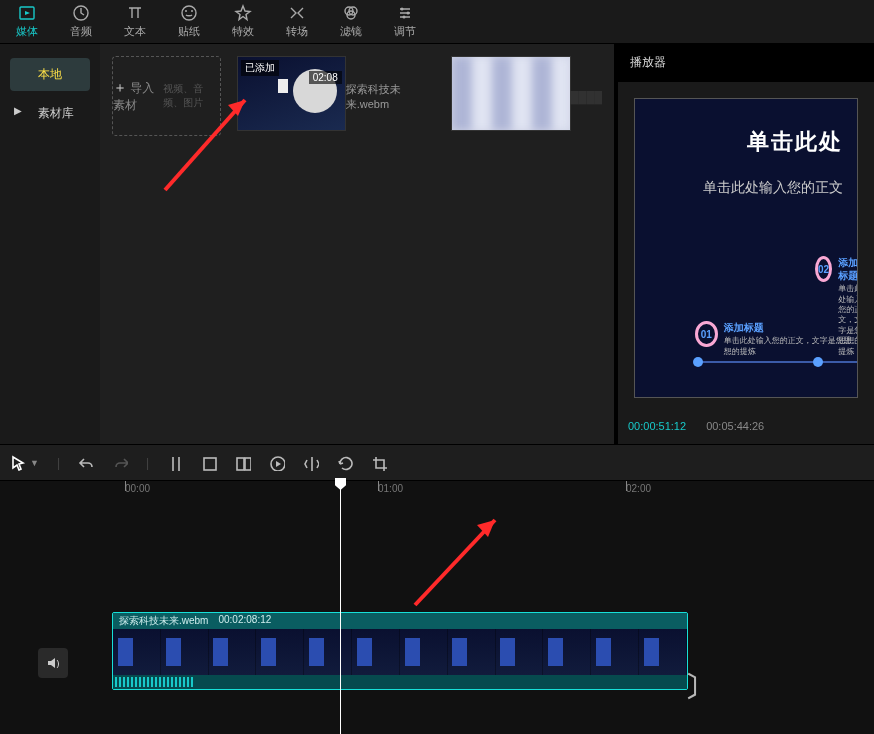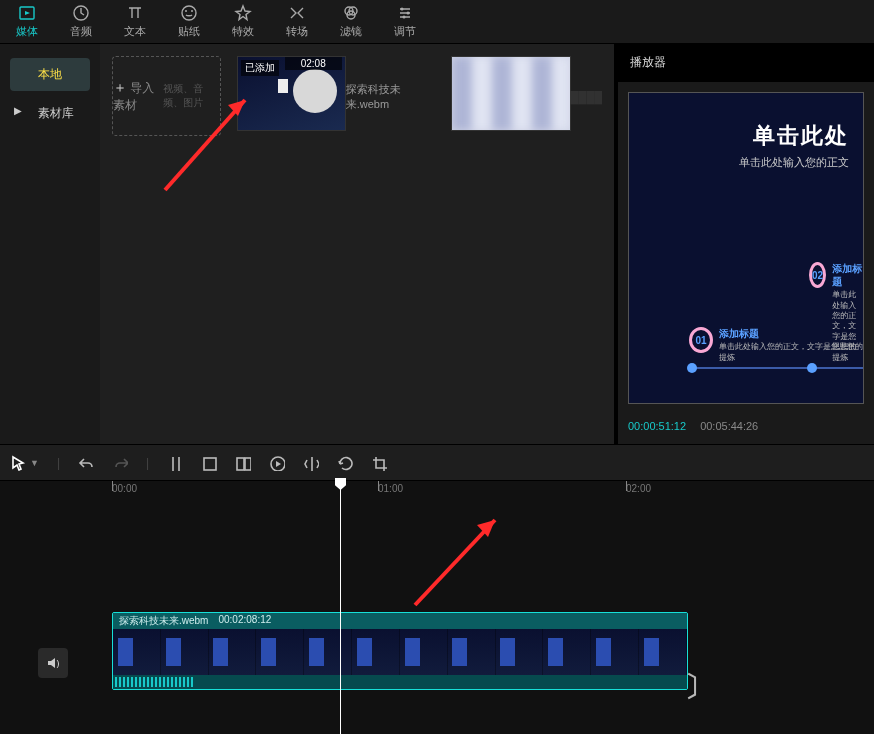--- a/index.html
+++ b/index.html
@@ -93,22 +93,22 @@
   }
   .thumb .astro {
     position:absolute; left:40px; top:22px; width:10px; height:14px;
     background:#eee;
   }
   .thumb .badge-added {
     position:absolute; left:3px; top:3px; background:rgba(0,0,0,.6);
     color:#fff; font-size:10px; padding:1px 4px;
   }
   .thumb .badge-dur {
-    position:absolute; right:3px; top:0; background:rgba(0,0,0,.6);
-    color:#fff; font-size:10px; padding:1px 16px;
+    position:absolute; right:3px; top:14px; background:rgba(0,0,0,.6);
+    color:#fff; font-size:10px; padding:1px 4px;
   }
   .clip-name { font-size:11px; color:#999; margin-top:6px; }
 
   .thumb.blurred { background:#cfd4e5; overflow:hidden; }
   .thumb.blurred::before {
     content:""; position:absolute; inset:0;
     background: repeating-linear-gradient(90deg,#aeb5d6 0 20px,#e0e4f2 20px 40px);
     filter: blur(4px);
   }
 
@@ -116,40 +116,40 @@
     width: 260px;
     background: #1a1a1a;
     display:flex; flex-direction:column;
     border-left:4px solid #000;
   }
   .player-panel .hdr {
     padding: 10px 12px; font-size:12px; color:#ddd; border-bottom:1px solid #000;
     background:#000000;
   }
   .preview {
-    flex:1; margin:10px; border:1px solid #555;
+    flex:1; margin:16px; border:1px solid #555;
     background:#0a1030;
     position:relative; overflow:hidden;
   }
   .pv-title { position:absolute; top:28px; right:14px; font-size:22px; font-weight:700; color:#fff; letter-spacing:2px;}
-  .pv-sub   { position:absolute; top:62px; right:14px; font-size:11px; color:#ccc; }
+  .pv-sub   { position:absolute; top:80px; right:14px; font-size:14px; color:#ccc; }
   .pv-step  { position:absolute; bottom:40px; display:flex; gap:6px; align-items:flex-start;}
   .pv-step.s1{ left:60px;} .pv-step.s2{ left:180px;}
   .pv-num {
     width:26px;height:26px;border-radius:50%;border:3px solid #f9a8d4;
     background:#0a1030; color:#5aa0ff; font-size:10px; font-weight:700;
     display:flex;align-items:center;justify-content:center;
   }
   .pv-txt { font-size:8px; color:#bbb; line-height:1.3; }
   .pv-txt b { color:#5aa0ff; font-size:10px; display:block; margin-bottom:2px;}
   .pv-line { position:absolute; left:60px; right:0; bottom:34px; height:2px; background:#3b5ba8;}
   .pv-dot  { position:absolute; bottom:30px; width:10px;height:10px;border-radius:50%;background:#5aa0ff;}
   .pv-dot.d1{left:58px;} .pv-dot.d2{left:178px;}
 
-  .time-row { padding:6px 10px 12px; font-size:11px; display:flex; gap:14px;}
+  .time-row { padding:6px 10px 12px; font-size:11px; display:flex; gap:20px;}
   .time-row .cur{ color:#18c9c9;} .time-row .tot{ color:#888;}
 
   
   .tl-tools {
     height: 36px;
     background: #1e1e1e;
     border-top: 1px solid #000;
     display:flex; align-items:center; gap:18px;
     padding: 0 10px;
   }
@@ -372,21 +372,21 @@
     </svg>
   <svg>
       <path d="M3 9a6 6 0 1 1 2 4M3 9l-1-3M3 9l3-1"></path>
     </svg>
   <svg>
       <path d="M5 2v11h11M2 5h11v11"></path>
     </svg>
 </div>
 
 <div class="ruler">
-  <span class="mark big" style="left:112px">00:00</span>
+  <span class="mark big" style="left:125px">00:00</span>
   <span class="mark big" style="left:378px">01:00</span>
   <span class="mark big" style="left:626px">02:00</span>
 </div>
 
 <div class="tl-body">
   <div class="mute-btn">
     <svg>
         <path d="M2 5h3l4-3v10l-4-3H2z"></path>
         <path d="M11 4c2 2 2 6 0 8" fill="none" stroke="#ccc"></path>
       </svg>

